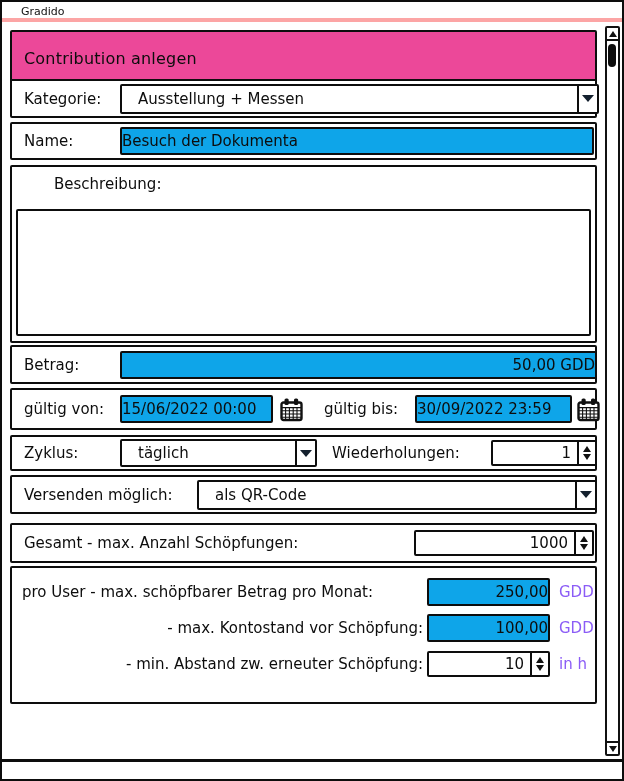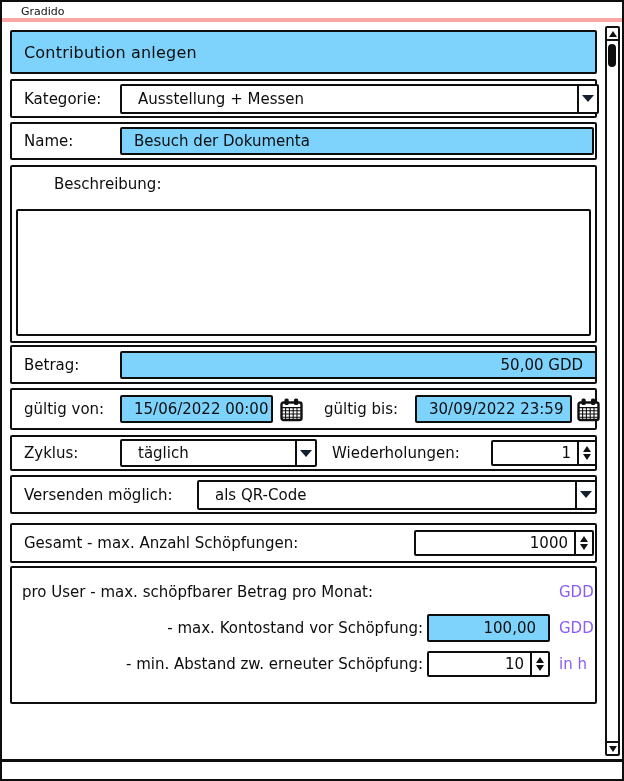--- a/index.html
+++ b/index.html
@@ -39,37 +39,37 @@
   .tri-down-s { width:0; height:0; border-left:4px solid transparent; border-right:4px solid transparent; border-top:6px solid #111; }
 
   
   .sec {
     position:absolute; left:8px; width:587px;
     border:2px solid #0d0d0d; border-radius:2px; background:#fff;
   }
   .row { display:flex; align-items:center; }
   .lbl { font-size:15px; color:#0d0d0d; white-space:nowrap; }
 
-  .s-header { top:28px;  height:44px; background:#7dd3fc; display:flex; align-items:center; }
+  .s-header { top:28px;  height:56px; background:#ec4899; display:flex; align-items:center; }
   .s-header span { font-size:16px; color:#0d0d0d; padding-left:12px; letter-spacing:.2px; }
   .s-kat    { top:77px;  height:39px; }
   .s-name   { top:120px; height:38px; }
   .s-beschr { top:163px; height:178px; }
   .s-betrag { top:343px; height:39px; }
   .s-gueltig{ top:386px; height:42px; }
   .s-zyklus { top:433px; height:36px; }
   .s-versand{ top:473px; height:39px; }
   .s-gesamt { top:521px; height:40px; }
   .s-prouser{ top:564px; height:138px; padding-top:6px; }
 
   
   .tinput {
-    border:2px solid #0d0d0d; border-radius:2px; background:#7dd3fc;
+    border:2px solid #0d0d0d; border-radius:2px; background:#0ea5e9;
     height:28px; display:flex; align-items:center;
-    font-size:15px; color:#0d0d0d; padding:0 12px; overflow:hidden; white-space:nowrap;
+    font-size:15px; color:#0d0d0d; padding:0 0; overflow:hidden; white-space:nowrap;
   }
   .right { justify-content:flex-end; }
 
   
   .combo {
     border:2px solid #0d0d0d; border-radius:2px; background:#fff; height:30px;
     display:flex; align-items:center; position:relative;
   }
   .combo-val { font-size:15px; color:#0d0d0d; padding-left:16px; flex:1; white-space:nowrap; overflow:hidden; }
   .combo-btn {
@@ -219,20 +219,23 @@
       <span class="arrows">
           <i class="tri-up-t"></i>
           <i class="tri-down-t"></i>
         </span>
     </div>
   </div>
 
   <div class="sec s-prouser">
     <div class="pu-row">
       <span class="pu-lbl">pro User - max. schöpfbarer Betrag pro Monat:</span>
+      <div class="tinput right pu-input">
+        <span>250,00</span>
+      </div>
       <span class="pu-unit">GDD</span>
     </div>
     <div class="pu-row">
       <span class="pu-lbl">- max. Kontostand vor Schöpfung:</span>
       <div class="tinput right pu-input">
         <span>100,00</span>
       </div>
       <span class="pu-unit">GDD</span>
     </div>
     <div class="pu-row">

